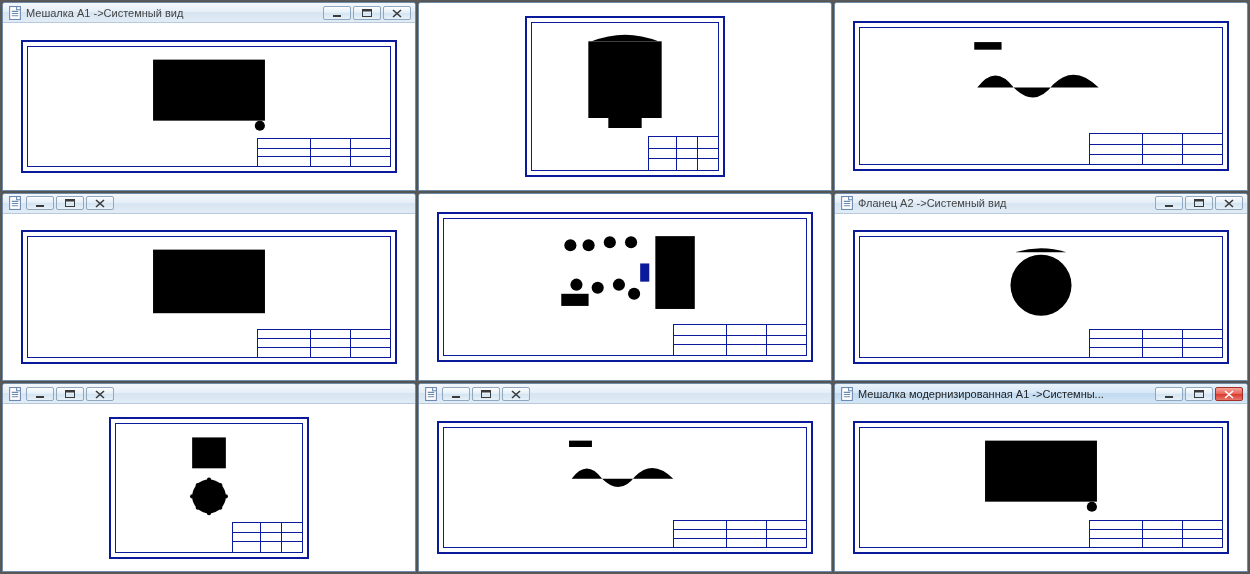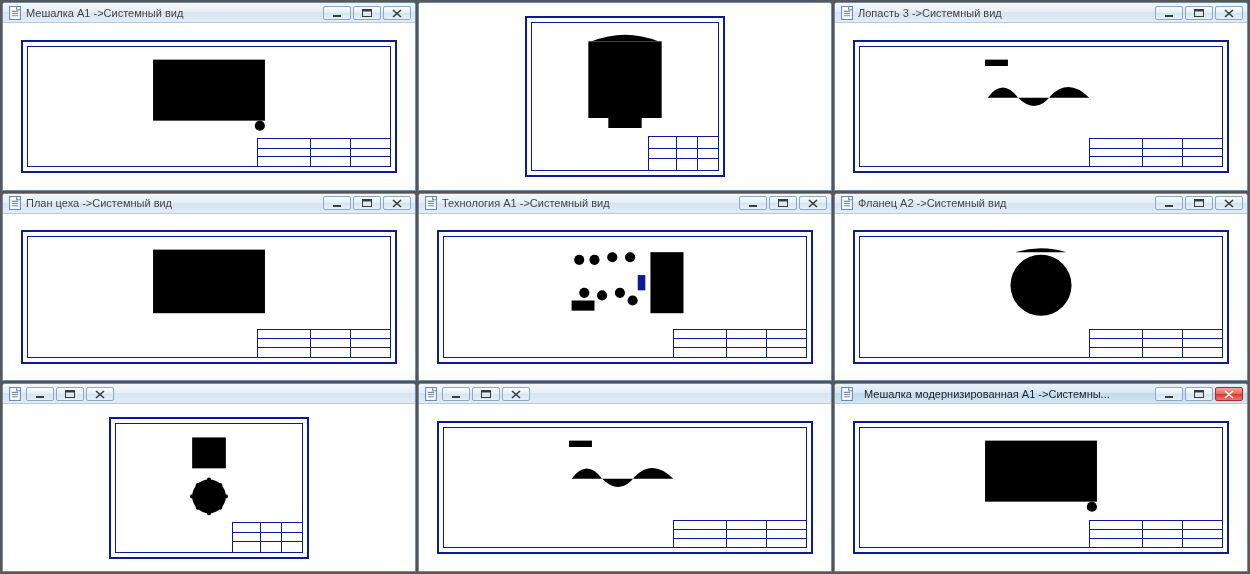--- a/index.html
+++ b/index.html
@@ -51,21 +51,21 @@
   .doc-icon svg { display: block; }
   .title-text {
     color: #444;
     white-space: nowrap;
     overflow: hidden;
     text-overflow: ellipsis;
     flex: 1;
     margin-right: 4px;
     font-size: 11px;
   }
-  .titlebar.active .title-text { color: #222; margin-left: 6px; }
+  .titlebar.active .title-text { color: #222; }
   .win-buttons {
     display: flex;
     gap: 2px;
     flex-shrink: 0;
   }
   .win-btn {
     width: 28px;
     height: 14px;
     border: 1px solid #8fa7bf;
     border-radius: 2px;
@@ -172,27 +172,38 @@
           <div class="sketch">
             <svg viewBox="0 0 100 70" preserveAspectRatio="xMidYMid meet">
               <use href="#sk-assembly-vessel"></use>
             </svg>
           </div>
           <div class="title-block"></div>
         </div>
       </div>
     </div>
     <div class="child-window">
+      <div class="content">
+        <div class="drawing landscape">
+          <div class="sketch">
+            <svg viewBox="0 0 100 70" preserveAspectRatio="xMidYMid meet">
+              <use href="#sk-blade-profile"></use>
+            </svg>
+          </div>
+          <div class="title-block"></div>
+        </div>
+      </div>
+    </div>
+    <div class="child-window">
       <div class="titlebar">
         <span class="doc-icon">
           <svg width="12" height="14" viewBox="0 0 11 13">
             <use href="#ico-doc"></use>
           </svg>
         </span>
-        <span class="title-text">Лопасть 3 -&gt;Системный вид</span>
         <div class="win-buttons">
           <div class="win-btn">
             <svg width="16" height="12" viewBox="0 0 16 12">
               <use href="#ico-min"></use>
             </svg>
           </div>
           <div class="win-btn">
             <svg width="16" height="12" viewBox="0 0 16 12">
               <use href="#ico-max"></use>
             </svg>
@@ -201,90 +212,28 @@
             <svg width="16" height="12" viewBox="0 0 16 12">
               <use href="#ico-close"></use>
             </svg>
           </div>
         </div>
       </div>
       <div class="content">
         <div class="drawing landscape">
           <div class="sketch">
             <svg viewBox="0 0 100 70" preserveAspectRatio="xMidYMid meet">
-              <use href="#sk-blade-profile"></use>
-            </svg>
-          </div>
-          <div class="title-block"></div>
-        </div>
-      </div>
-    </div>
-    <div class="child-window">
-      <div class="titlebar">
-        <span class="doc-icon">
-          <svg width="12" height="14" viewBox="0 0 11 13">
-            <use href="#ico-doc"></use>
-          </svg>
-        </span>
-        <span class="title-text">План цеха -&gt;Системный вид</span>
-        <div class="win-buttons">
-          <div class="win-btn">
-            <svg width="16" height="12" viewBox="0 0 16 12">
-              <use href="#ico-min"></use>
-            </svg>
-          </div>
-          <div class="win-btn">
-            <svg width="16" height="12" viewBox="0 0 16 12">
-              <use href="#ico-max"></use>
-            </svg>
-          </div>
-          <div class="win-btn">
-            <svg width="16" height="12" viewBox="0 0 16 12">
-              <use href="#ico-close"></use>
-            </svg>
-          </div>
-        </div>
-      </div>
-      <div class="content">
-        <div class="drawing landscape">
-          <div class="sketch">
-            <svg viewBox="0 0 100 70" preserveAspectRatio="xMidYMid meet">
               <use href="#sk-floor-plan"></use>
             </svg>
           </div>
           <div class="title-block"></div>
         </div>
       </div>
     </div>
     <div class="child-window">
-      <div class="titlebar">
-        <span class="doc-icon">
-          <svg width="12" height="14" viewBox="0 0 11 13">
-            <use href="#ico-doc"></use>
-          </svg>
-        </span>
-        <span class="title-text">Технология А1 -&gt;Системный вид</span>
-        <div class="win-buttons">
-          <div class="win-btn">
-            <svg width="16" height="12" viewBox="0 0 16 12">
-              <use href="#ico-min"></use>
-            </svg>
-          </div>
-          <div class="win-btn">
-            <svg width="16" height="12" viewBox="0 0 16 12">
-              <use href="#ico-max"></use>
-            </svg>
-          </div>
-          <div class="win-btn">
-            <svg width="16" height="12" viewBox="0 0 16 12">
-              <use href="#ico-close"></use>
-            </svg>
-          </div>
-        </div>
-      </div>
       <div class="content">
         <div class="drawing landscape">
           <div class="sketch">
             <svg viewBox="0 0 100 70" preserveAspectRatio="xMidYMid meet">
               <use href="#sk-process-flow"></use>
             </svg>
           </div>
           <div class="title-block"></div>
         </div>
       </div>

